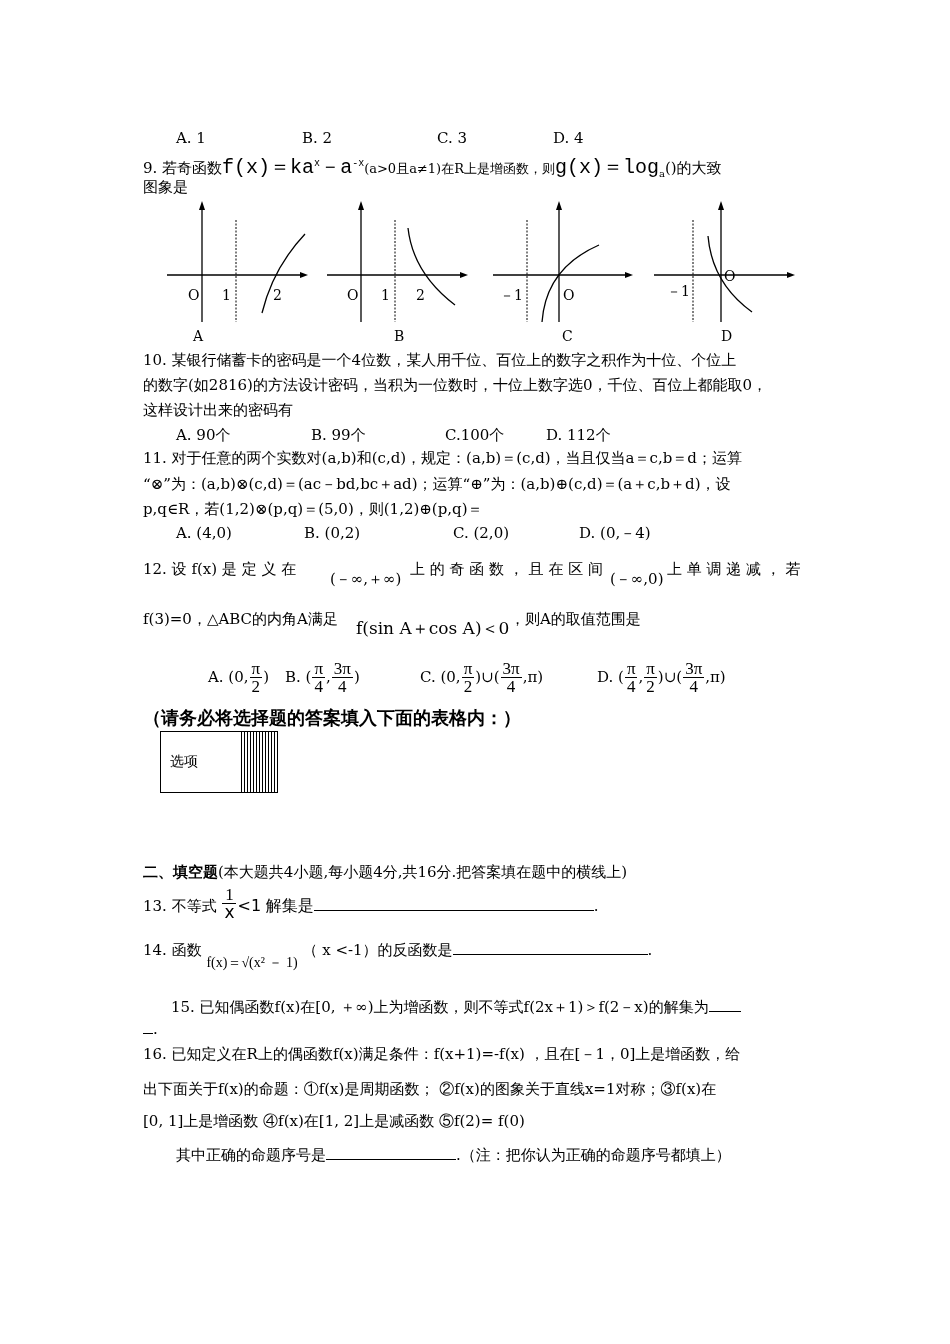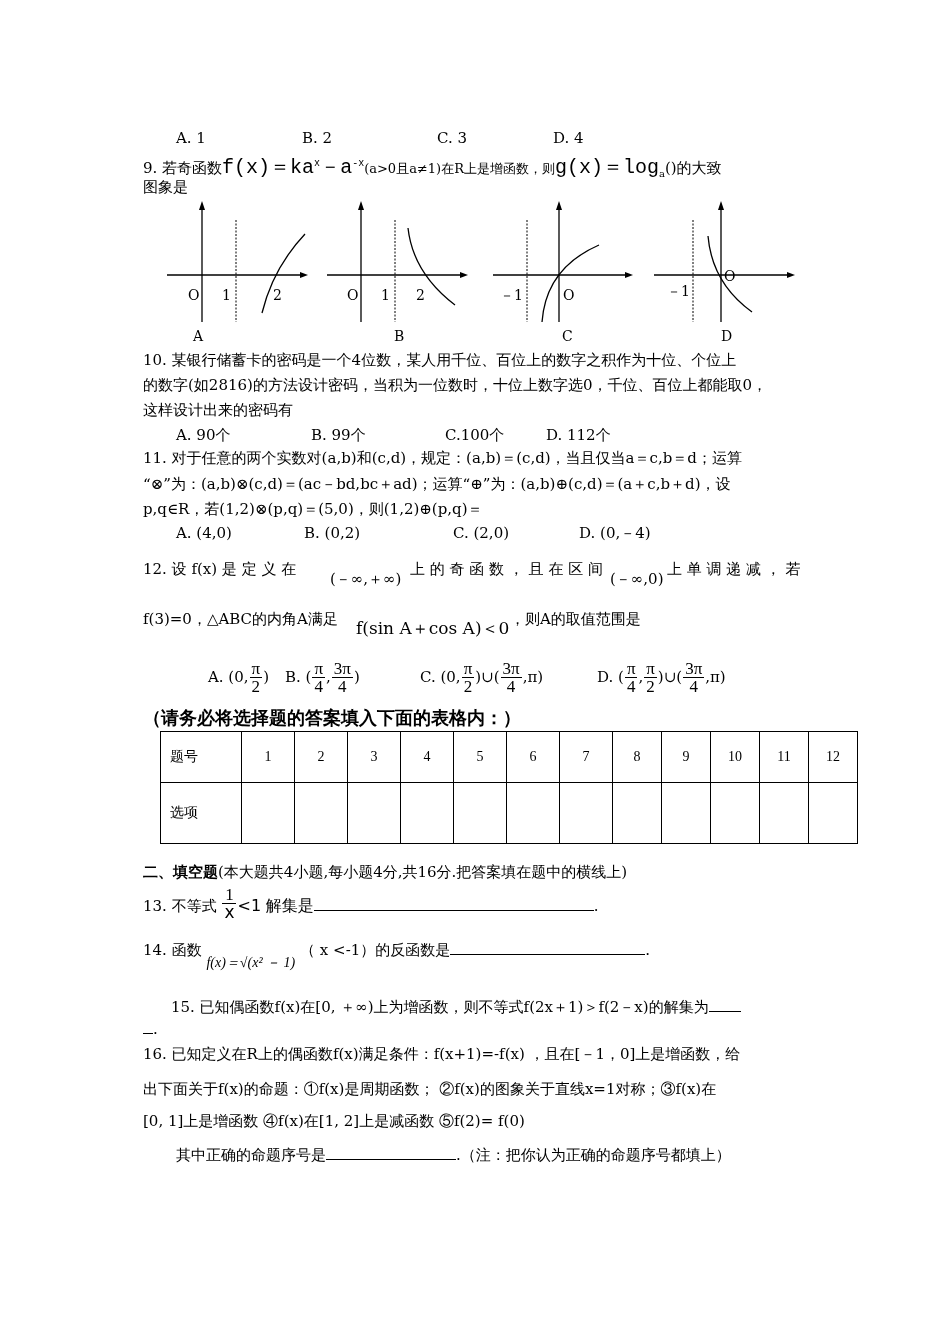--- a/index.html
+++ b/index.html
@@ -1,20 +1,20 @@
 <!DOCTYPE html>
 <html><head>
 <meta charset="utf-8">
 <style>
   html, body { margin: 0; padding: 0; background: #ffffff; }
   body { width: 950px; height: 1344px; position: relative; overflow: hidden;
          font-family: "DejaVu Serif", "Liberation Serif", serif; color: #000; }
   .abs { position: absolute; white-space: nowrap; }
   .t { font-size: 15px; line-height: 20px; }
-  .m { font-family: "Liberation Serif", "DejaVu Serif", serif; font-style: italic; }
+  .m { font-family: "Liberation Serif", "DejaVu Serif", serif; }
   .big { font-size: 20px; font-family: Liberation Mono, monospace; }
   sup { font-size: 10px; vertical-align: 7px; }
   sub { font-size: 10px; }
   .frac { display: inline-block; vertical-align: middle; text-align: center; font-family: "Liberation Serif", serif; font-size: 17px; line-height: 17px; margin: 0 1px; }
   .frac .num { display: block; border-bottom: 1px solid #000; padding: 0 2px; }
   .frac .den { display: block; padding: 0 2px; }
   .graph { position: absolute; }
   .graph-label { position: absolute; font-size: 14px; }
   table.ans { position: absolute; left: 160px; top: 731px; border-collapse: collapse; }
   table.ans td { border: 1px solid #000; text-align: center; font-size: 14px; font-family: "Liberation Serif", serif; }
@@ -133,35 +133,20 @@
   </div>
   <div class="abs t" style="left:597px;top:660px;">
     <span>D. (</span><span class="frac"><span class="num">π</span><span class="den">4</span></span>,<span class="frac"><span class="num">π</span><span class="den">2</span></span><span>)∪(</span><span class="frac"><span class="num">3π</span><span class="den">4</span></span><span>,π)</span>
   </div>
 </div>
 
 <div class="abs t bold" style="left:143px;top:708px;font-size:18px;">（请务必将选择题的答案填入下面的表格内：）</div>
 
 <table class="ans">
   <tbody>
-      <tr class="hdr">
-    <td class="rowlabel">题号</td>
-    <td style="width:50px">1</td>
-    <td style="width:50px">2</td>
-    <td style="width:50px">3</td>
-    <td style="width:50px">4</td>
-    <td style="width:50px">5</td>
-    <td style="width:50px">6</td>
-    <td style="width:50px">7</td>
-    <td style="width:46px">8</td>
-    <td style="width:46px">9</td>
-    <td style="width:46px">10</td>
-    <td style="width:46px">11</td>
-    <td style="width:46px">12</td>
-  </tr>
   <tr class="opt">
     <td class="rowlabel">选项</td>
     <td></td>
     <td></td>
     <td></td>
     <td></td>
     <td></td>
     <td></td>
     <td></td>
     <td></td>

